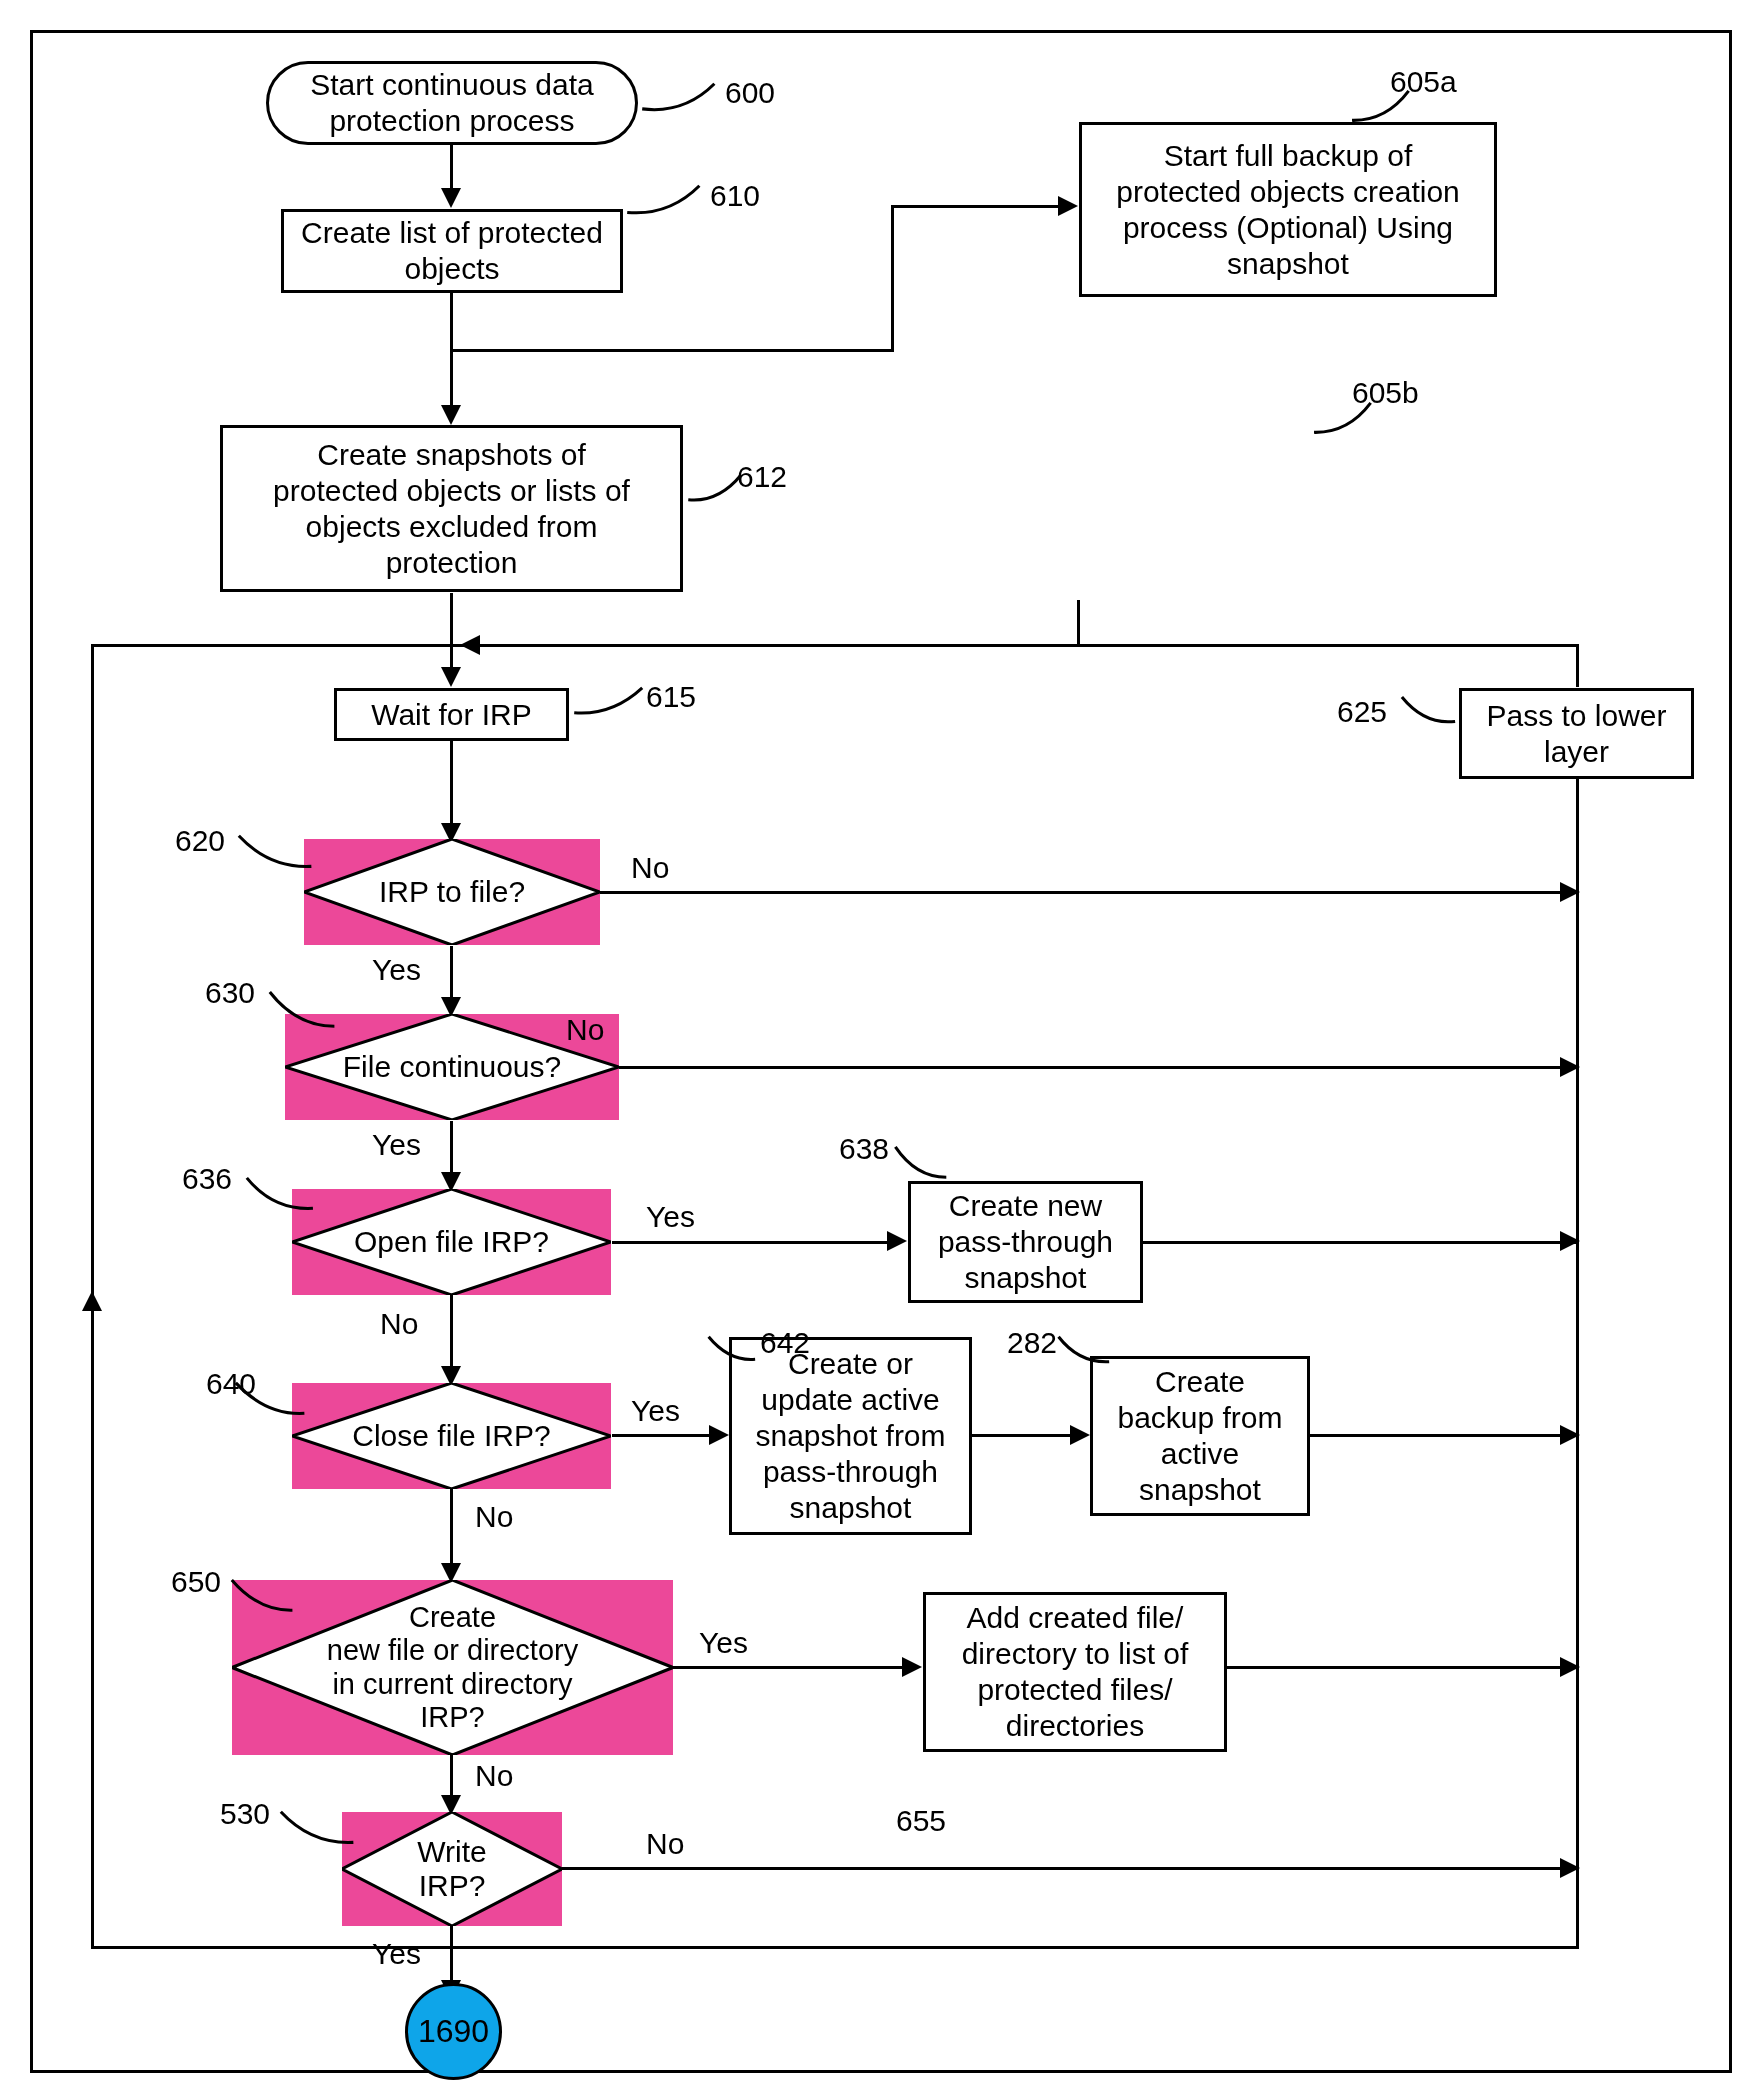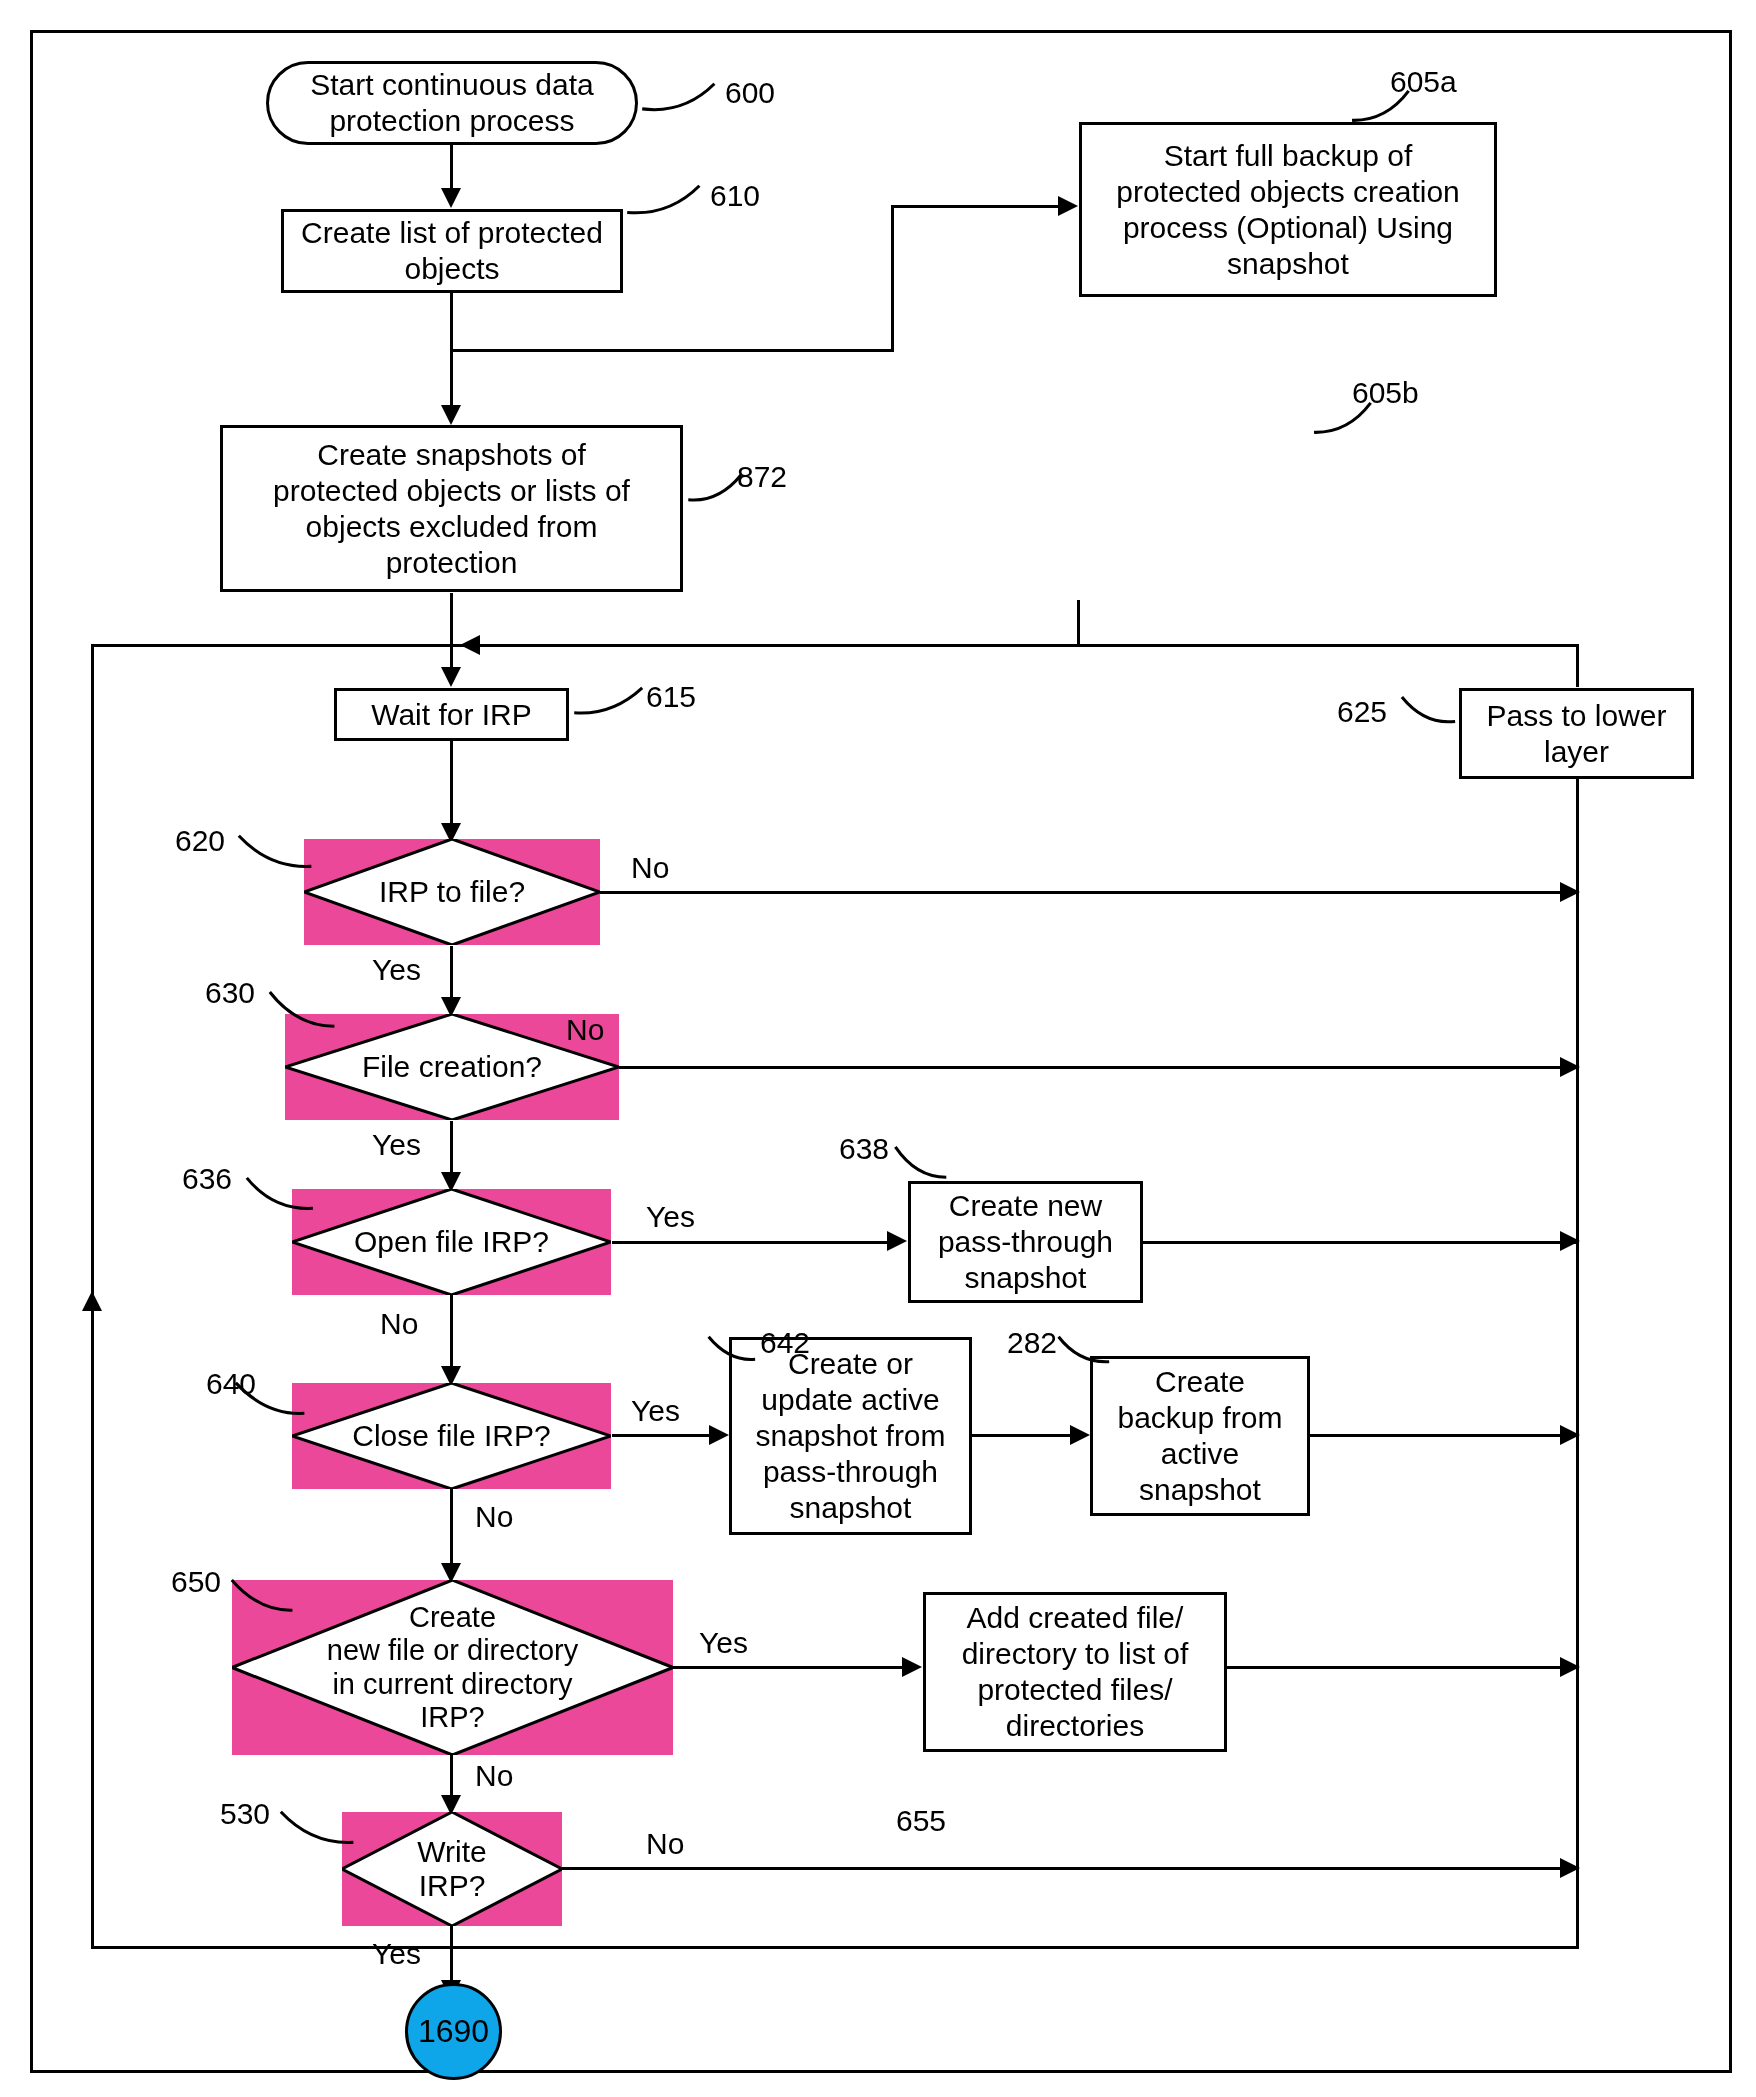--- a/index.html
+++ b/index.html
@@ -139,21 +139,21 @@
 snapshot</div>
   <div class="refnum" style="left:1390px; top:65px;">605a</div>
   <svg class="leader" style="left:1352px; top:87px; width:68px; height:38px;" viewBox="0 0 90 50" width="68" height="38">
     <path d="M0,44 Q45,45 75,5" stroke="#000" stroke-width="4" fill="none"></path>
   </svg>
 
   <div class="box" style="left:220px; top:425px; width:463px; height:167px; white-space:pre-line;">Create snapshots of
 protected objects or lists of
 objects excluded from
 protection</div>
-  <div class="refnum" style="left:737px; top:460px;">872</div>
+  <div class="refnum" style="left:737px; top:460px;">612</div>
   <svg class="leader" style="left:688px; top:471px; width:61px; height:34px;" viewBox="0 0 80 45" width="61" height="34">
     <path d="M0,38 Q40,42 70,5" stroke="#000" stroke-width="4" fill="none"></path>
   </svg>
 
   <div class="refnum" style="left:1352px; top:376px;">605b</div>
   <svg class="leader" style="left:1314px; top:399px; width:68px; height:38px;" viewBox="0 0 90 50" width="68" height="38">
     <path d="M0,44 Q45,45 75,5" stroke="#000" stroke-width="4" fill="none"></path>
   </svg>
 
   <div class="vline" style="left:450px; top:593px; height:76px;"></div>
@@ -205,21 +205,21 @@
   <div class="label" style="left:631px; top:851px;">No</div>
 
   <div class="vline" style="left:450px; top:946px; height:53px;"></div>
   <div class="arrow-down" style="left:441px; top:997px;"></div>
   <div class="label" style="left:372px; top:953px;">Yes</div>
 
   <div class="diamond" style="left:285px; top:1014px; width:334px; height:106px;">
     <svg viewBox="0 0 440 140" preserveAspectRatio="none">
         <polygon points="220,0 440,70 220,140 0,70" fill="#fff" stroke="#000" stroke-width="4"></polygon>
       </svg>
-    <div class="dlabel">File creation?</div>
+    <div class="dlabel">File continuous?</div>
   </div>
   <div class="refnum" style="left:205px; top:976px;">630</div>
   <svg class="leader" style="left:266px; top:988px; width:76px; height:46px;" viewBox="0 0 100 60" width="76" height="46">
     <path d="M90,50 Q40,50 5,5" stroke="#000" stroke-width="4" fill="none"></path>
   </svg>
 
   <div class="hline" style="left:619px; top:1066px; width:960px;"></div>
   <div class="arrow-right" style="left:1560px; top:1057px;"></div>
   <div class="label" style="left:566px; top:1013px;">No</div>
 

